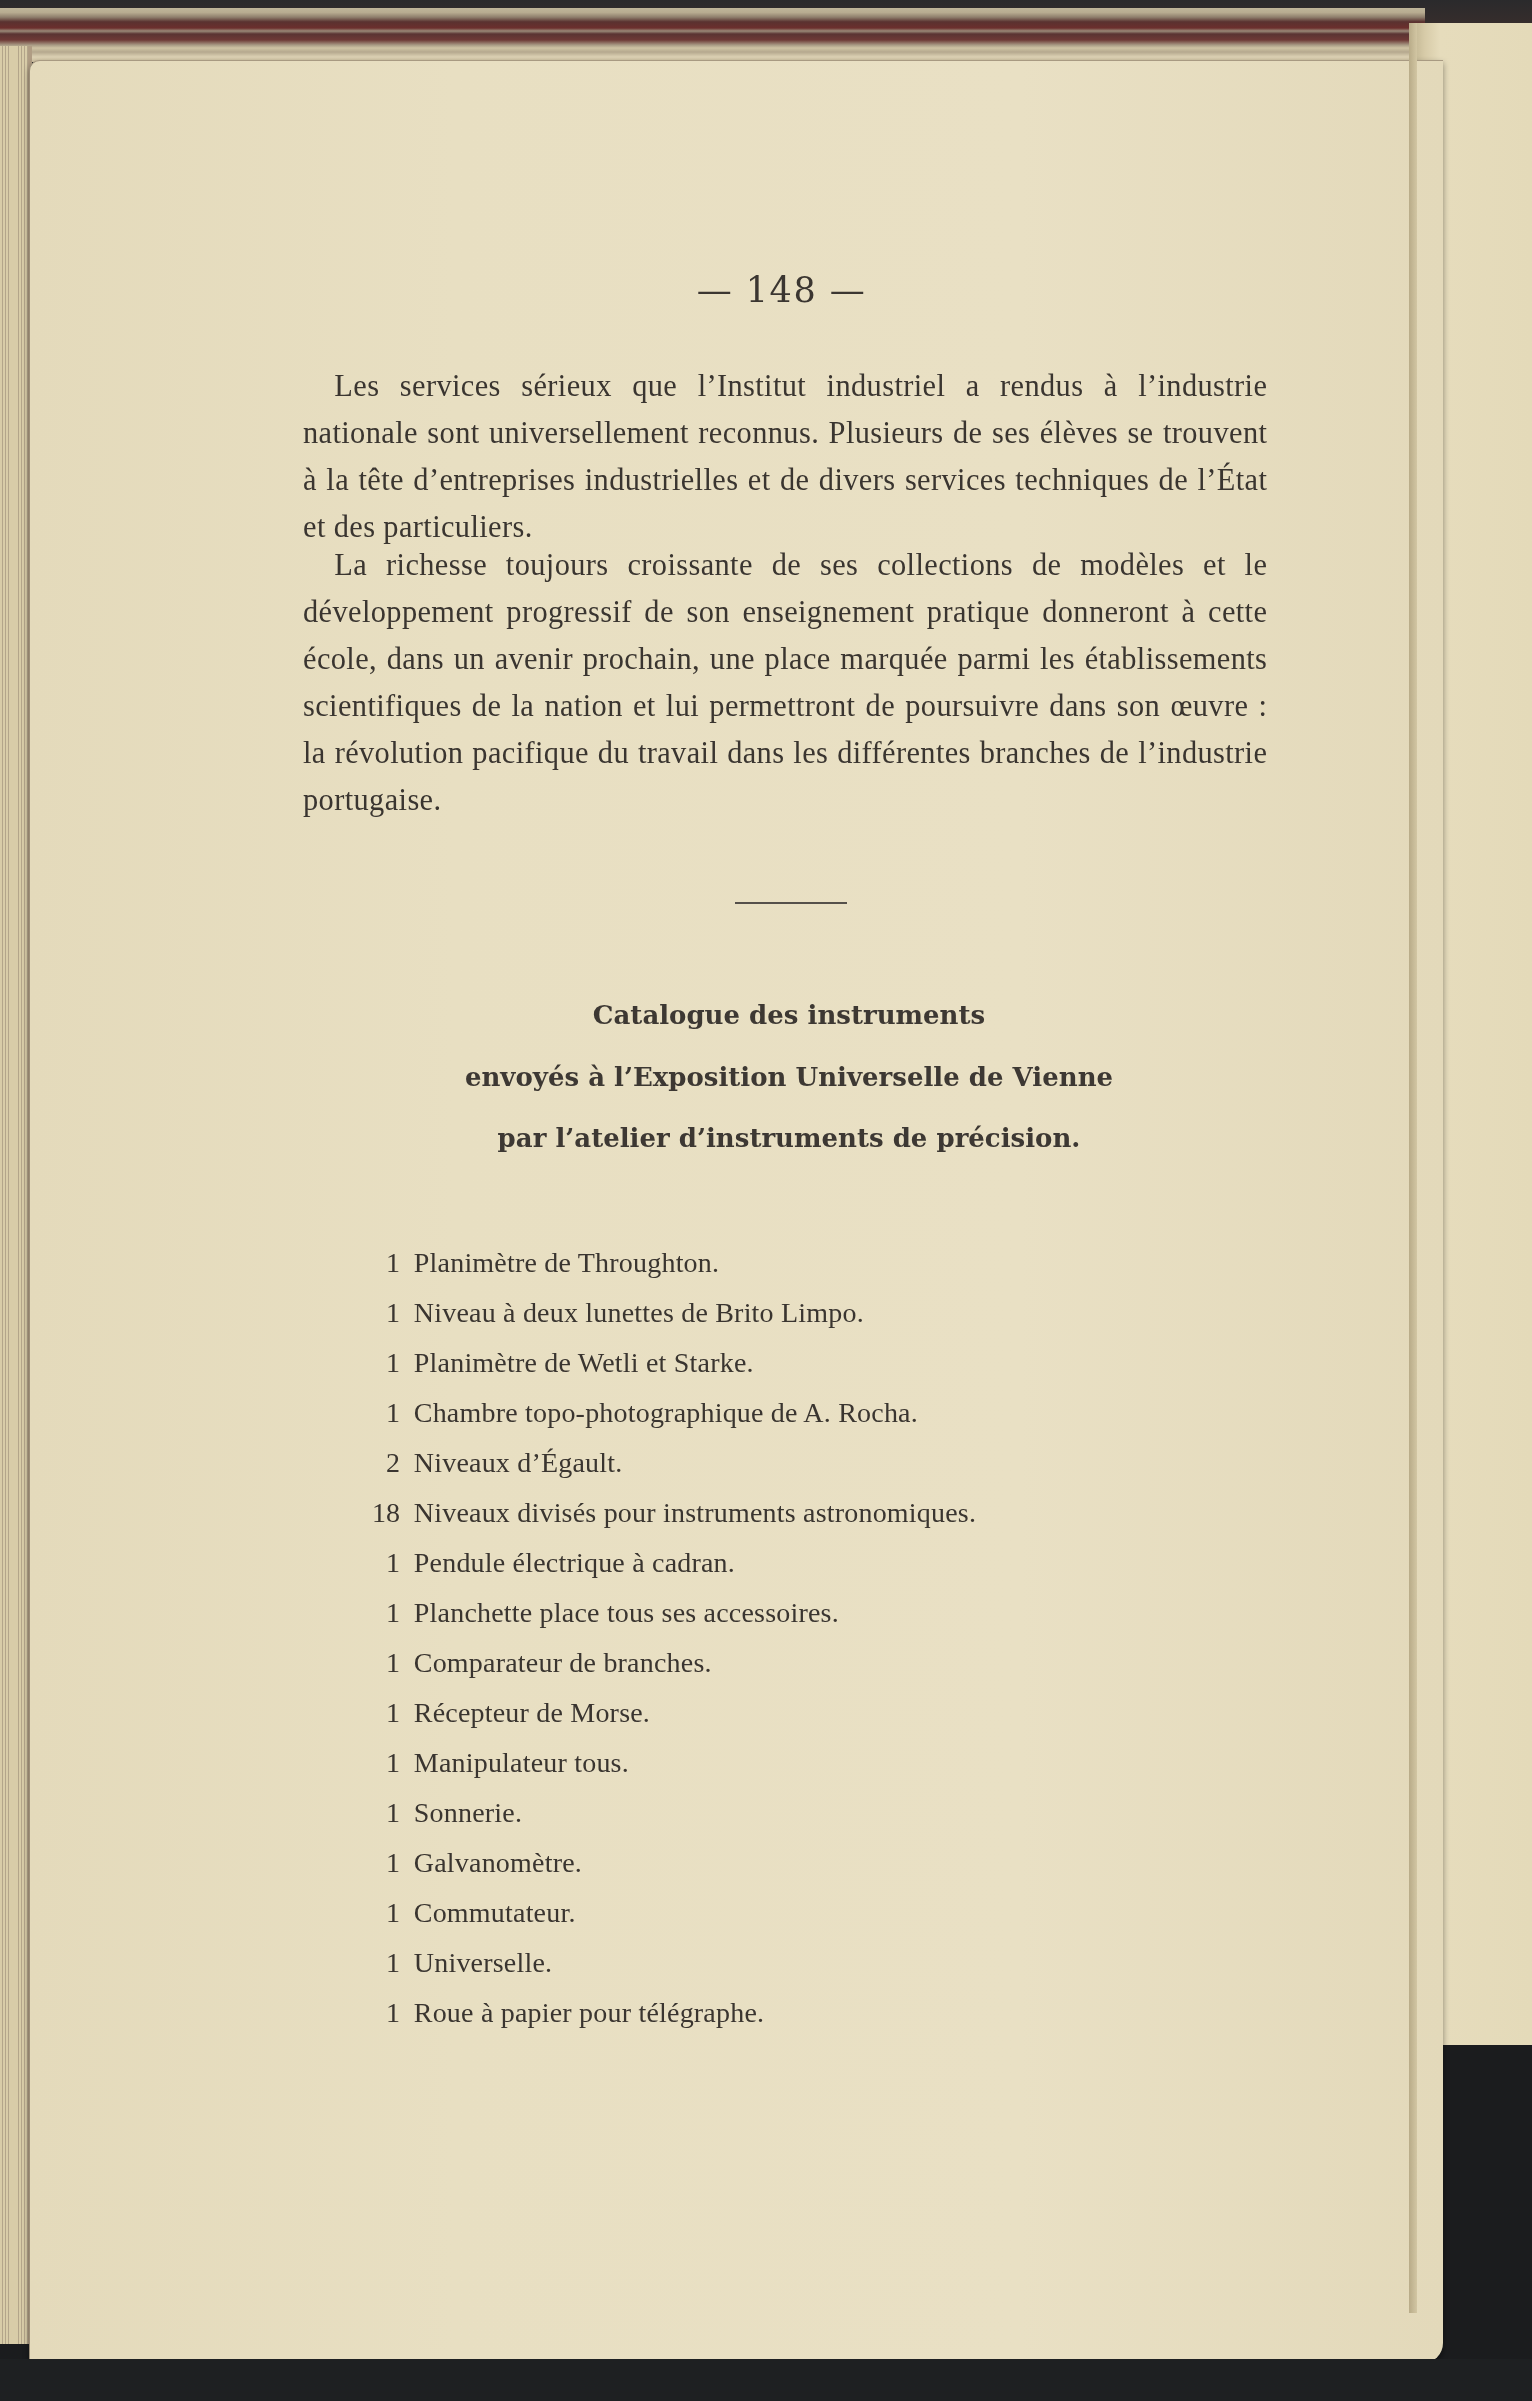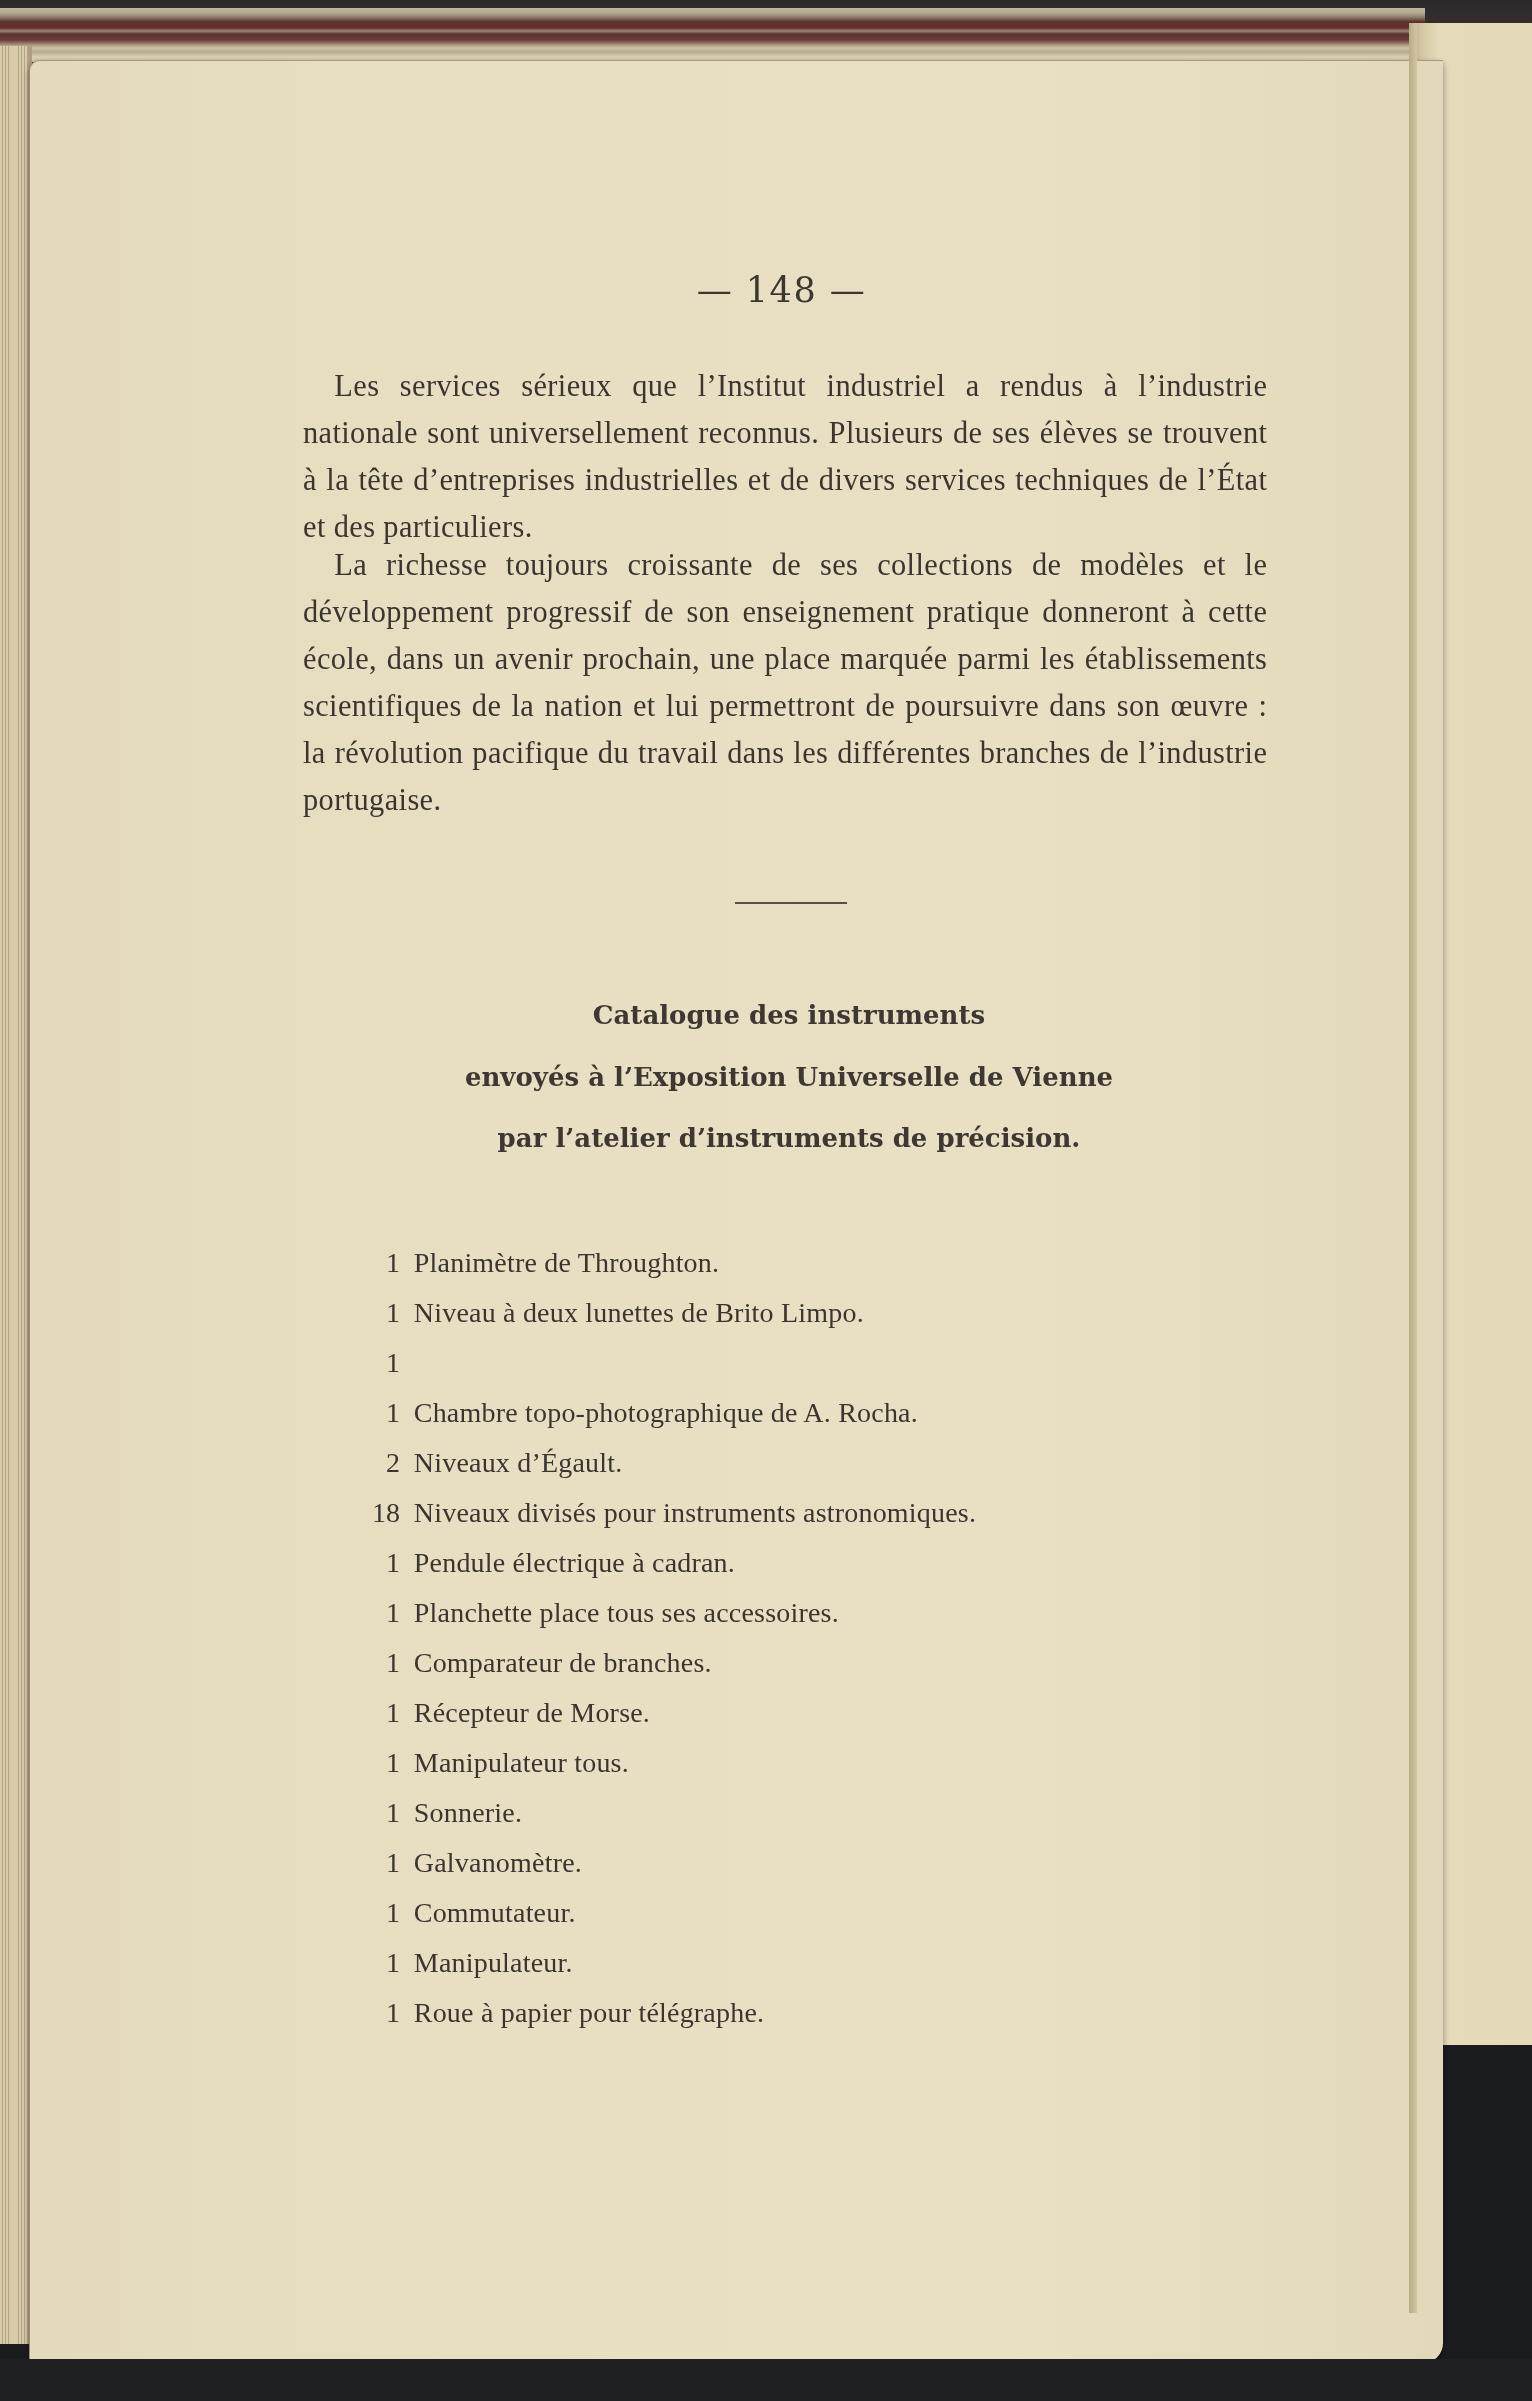--- a/index.html
+++ b/index.html
@@ -143,20 +143,21 @@
     <li>
         <span class="qty">1</span>
         <span class="name">Planimètre de Throughton.</span>
       </li>
     <li>
         <span class="qty">1</span>
         <span class="name">Niveau à deux lunettes de Brito Limpo.</span>
       </li>
     <li>
         <span class="qty">1</span>
+        <span class="name">Planimètre de Wetli et Starke.</span>
       </li>
     <li>
         <span class="qty">1</span>
         <span class="name">Chambre topo-photographique de A. Rocha.</span>
       </li>
     <li>
         <span class="qty">2</span>
         <span class="name">Niveaux d’Égault.</span>
       </li>
     <li>
@@ -190,21 +191,21 @@
     <li>
         <span class="qty">1</span>
         <span class="name">Galvanomètre.</span>
       </li>
     <li>
         <span class="qty">1</span>
         <span class="name">Commutateur.</span>
       </li>
     <li>
         <span class="qty">1</span>
-        <span class="name">Manipulateur.</span>
+        <span class="name">Universelle.</span>
       </li>
     <li>
         <span class="qty">1</span>
         <span class="name">Roue à papier pour télégraphe.</span>
       </li>
   </ul>
 </div>
 
 
 </body></html>

